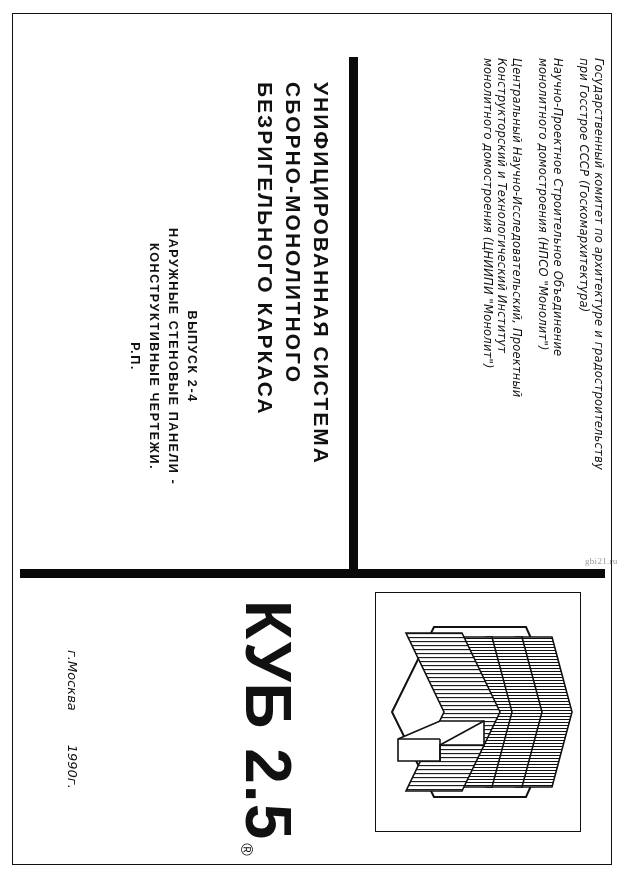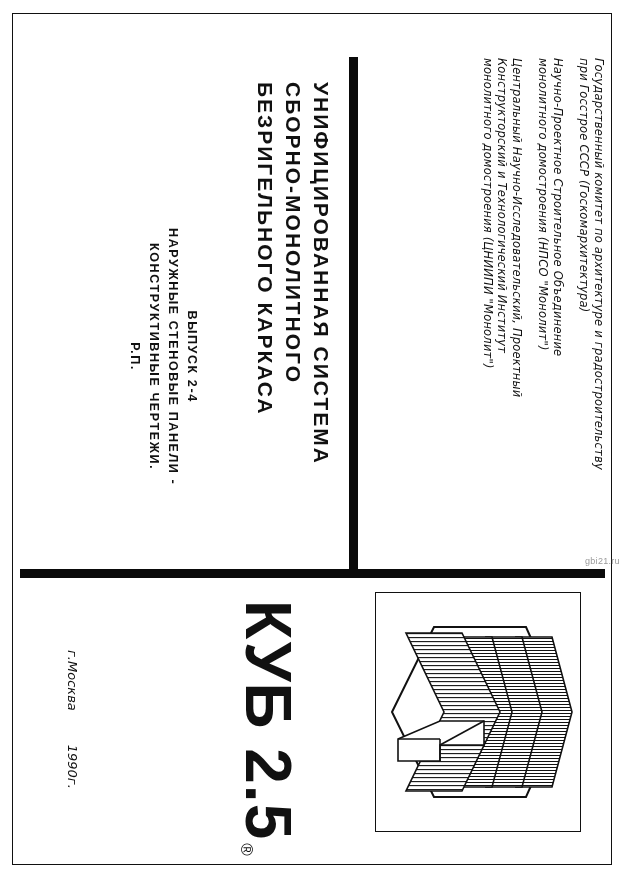--- a/index.html
+++ b/index.html
@@ -179,21 +179,21 @@
   }
   #logo-svg { display: block; }
 
   
   #watermark {
     position: absolute;
     left: 585px;
     top: 556px;
     font-size: 9px;
     color: #9a9a9a;
-    font-family: Liberation Sans, sans-serif;
+    font-family: Liberation Serif, serif;
     letter-spacing: 0.3px;
   }
 </style>
 </head>
 <body>
 
 <div id="page">
 
   <div id="doc-border"></div>
 

